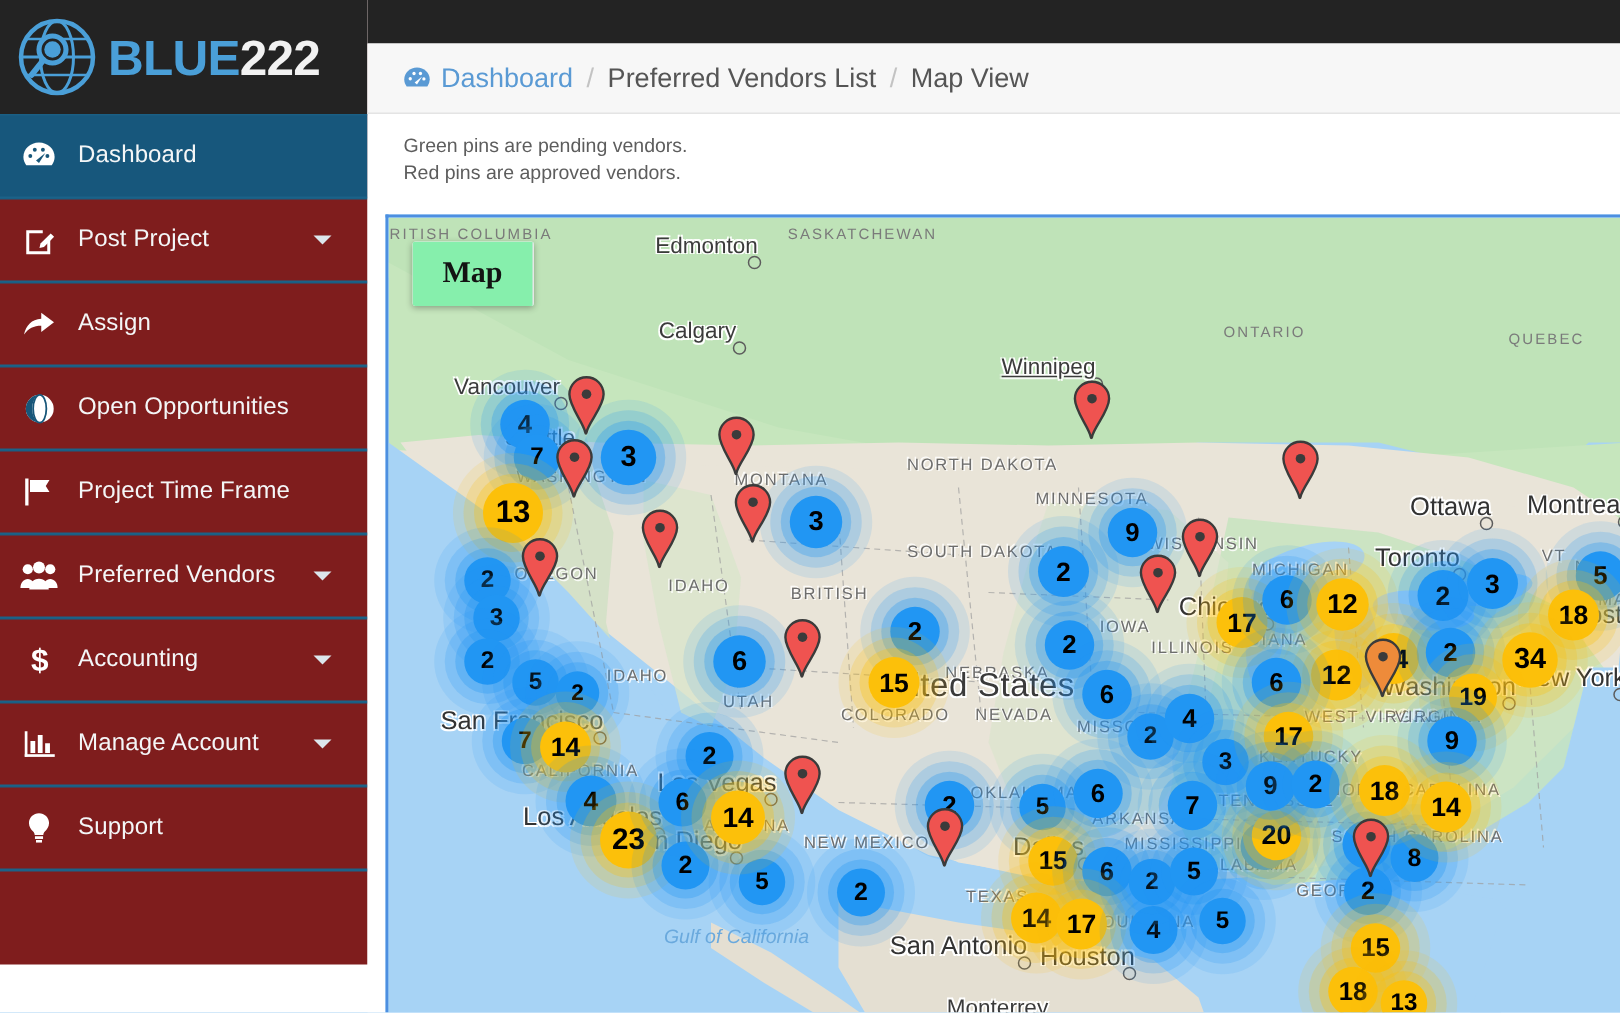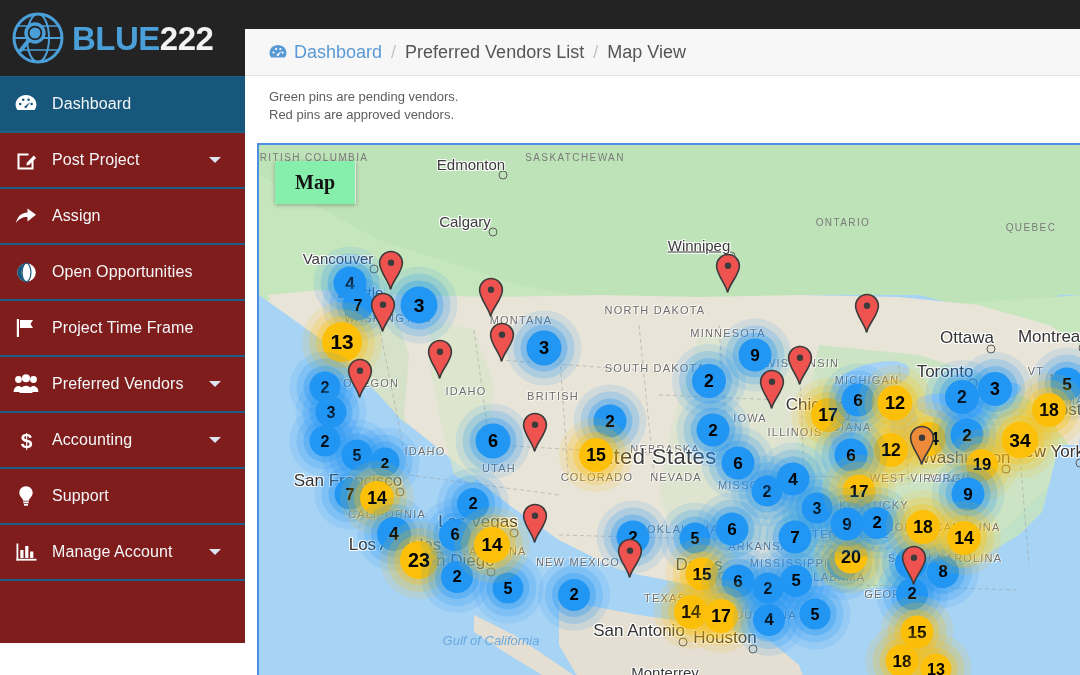--- a/index.html
+++ b/index.html
@@ -193,40 +193,40 @@
           <span class="ic">
             <svg width="15" height="22" viewBox="0 0 15 22">
               <text x="7.5" y="18.5" font-family="Liberation Sans, sans-serif" font-size="21" font-weight="bold" fill="#fff" text-anchor="middle">$</text>
             </svg>
           </span>
           <span class="lbl">Accounting</span>
           <span class="caret"></span>
         </li>
         <li>
           <span class="ic">
-            <svg width="18" height="22" viewBox="0 0 18 22">
-              <path d="M9 1.2C5.3 1.2 2.3 4.1 2.3 7.7c0 2.6 1.5 4.3 2.8 5.7.7.8 1 1.4 1 2.3h5.8c0-.9.3-1.5 1-2.3 1.3-1.4 2.8-3.1 2.8-5.7C15.7 4.1 12.7 1.2 9 1.2z" fill="#fff"></path>
-              <rect x="6.3" y="16.5" width="5.4" height="1.8" fill="#fff"></rect>
-              <rect x="7" y="19" width="4" height="1.7" fill="#fff"></rect>
-            </svg>
-          </span>
-          <span class="lbl">Support</span>
-        </li>
-        <li>
-          <span class="ic">
             <svg width="21" height="20" viewBox="0 0 21 20">
               <rect x="0.5" y="1.5" width="1.8" height="17" fill="#fff"></rect>
               <rect x="0.5" y="16.8" width="20" height="1.8" fill="#fff"></rect>
               <rect x="4.3" y="8" width="3.2" height="8" fill="#fff"></rect>
               <rect x="9.2" y="4" width="3.2" height="12" fill="#fff"></rect>
               <rect x="14.1" y="9.5" width="3.2" height="6.5" fill="#fff"></rect>
             </svg>
           </span>
           <span class="lbl">Manage Account</span>
           <span class="caret"></span>
+        </li>
+        <li>
+          <span class="ic">
+            <svg width="18" height="22" viewBox="0 0 18 22">
+              <path d="M9 1.2C5.3 1.2 2.3 4.1 2.3 7.7c0 2.6 1.5 4.3 2.8 5.7.7.8 1 1.4 1 2.3h5.8c0-.9.3-1.5 1-2.3 1.3-1.4 2.8-3.1 2.8-5.7C15.7 4.1 12.7 1.2 9 1.2z" fill="#fff"></path>
+              <rect x="6.3" y="16.5" width="5.4" height="1.8" fill="#fff"></rect>
+              <rect x="7" y="19" width="4" height="1.7" fill="#fff"></rect>
+            </svg>
+          </span>
+          <span class="lbl">Support</span>
         </li>
       </ul>
     <div class="nav-tail"></div>
   </aside>
 
   <section class="main">
     <div class="topbar"></div>
 
     <div class="breadcrumb">
       <span class="dash-ic">
@@ -384,21 +384,21 @@
             <div class="maplabel bigcity" style="left: 380px; top: 486px;">San Antonio</div>
             <div class="citydot" style="left: 424px; top: 497px;"></div>
             <div class="maplabel bigcity" style="left: 558px; top: 260px;">Chicago</div>
             <div class="citydot" style="left: 586px; top: 271px;"></div>
             <div class="maplabel bigcity" style="left: 789px; top: 307px;">New York</div>
             <div class="citydot" style="left: 821px; top: 318px;"></div>
             <div class="maplabel bigcity" style="left: 707px; top: 313px;">Washington</div>
             <div class="citydot" style="left: 747px; top: 324px;"></div>
             <div class="maplabel bigcity" style="left: 815px; top: 265px;">Boston</div>
             <div class="maplabel city" style="left: 406px; top: 527px;">Monterrey</div>
-            <div class="maplabel water-lbl" style="left: 232px; top: 495px;">Gulf of California</div>
+            <div class="maplabel water-lbl" style="left: 232px; top: 479px;">Gulf of California</div>
           </div>
         <div id="map-clusters">
             <div class="cluster blue" style="left: 91px; top: 138px; width: 33px; height: 33px; font-size: 17.16px;">4</div>
             <div class="cluster blue" style="left: 99px; top: 160px; width: 31px; height: 31px; font-size: 16.12px;">7</div>
             <div class="cluster blue" style="left: 160px; top: 160px; width: 37px; height: 37px; font-size: 19.24px;">3</div>
             <div class="cluster gold" style="left: 83px; top: 197px; width: 40px; height: 40px; font-size: 20.8px;">13</div>
             <div class="cluster blue" style="left: 285px; top: 203px; width: 35px; height: 35px; font-size: 18.2px;">3</div>
             <div class="cluster blue" style="left: 66px; top: 242px; width: 31px; height: 31px; font-size: 16.12px;">2</div>
             <div class="cluster blue" style="left: 72px; top: 267px; width: 31px; height: 31px; font-size: 16.12px;">3</div>
             <div class="cluster blue" style="left: 66px; top: 296px; width: 31px; height: 31px; font-size: 16.12px;">2</div>

